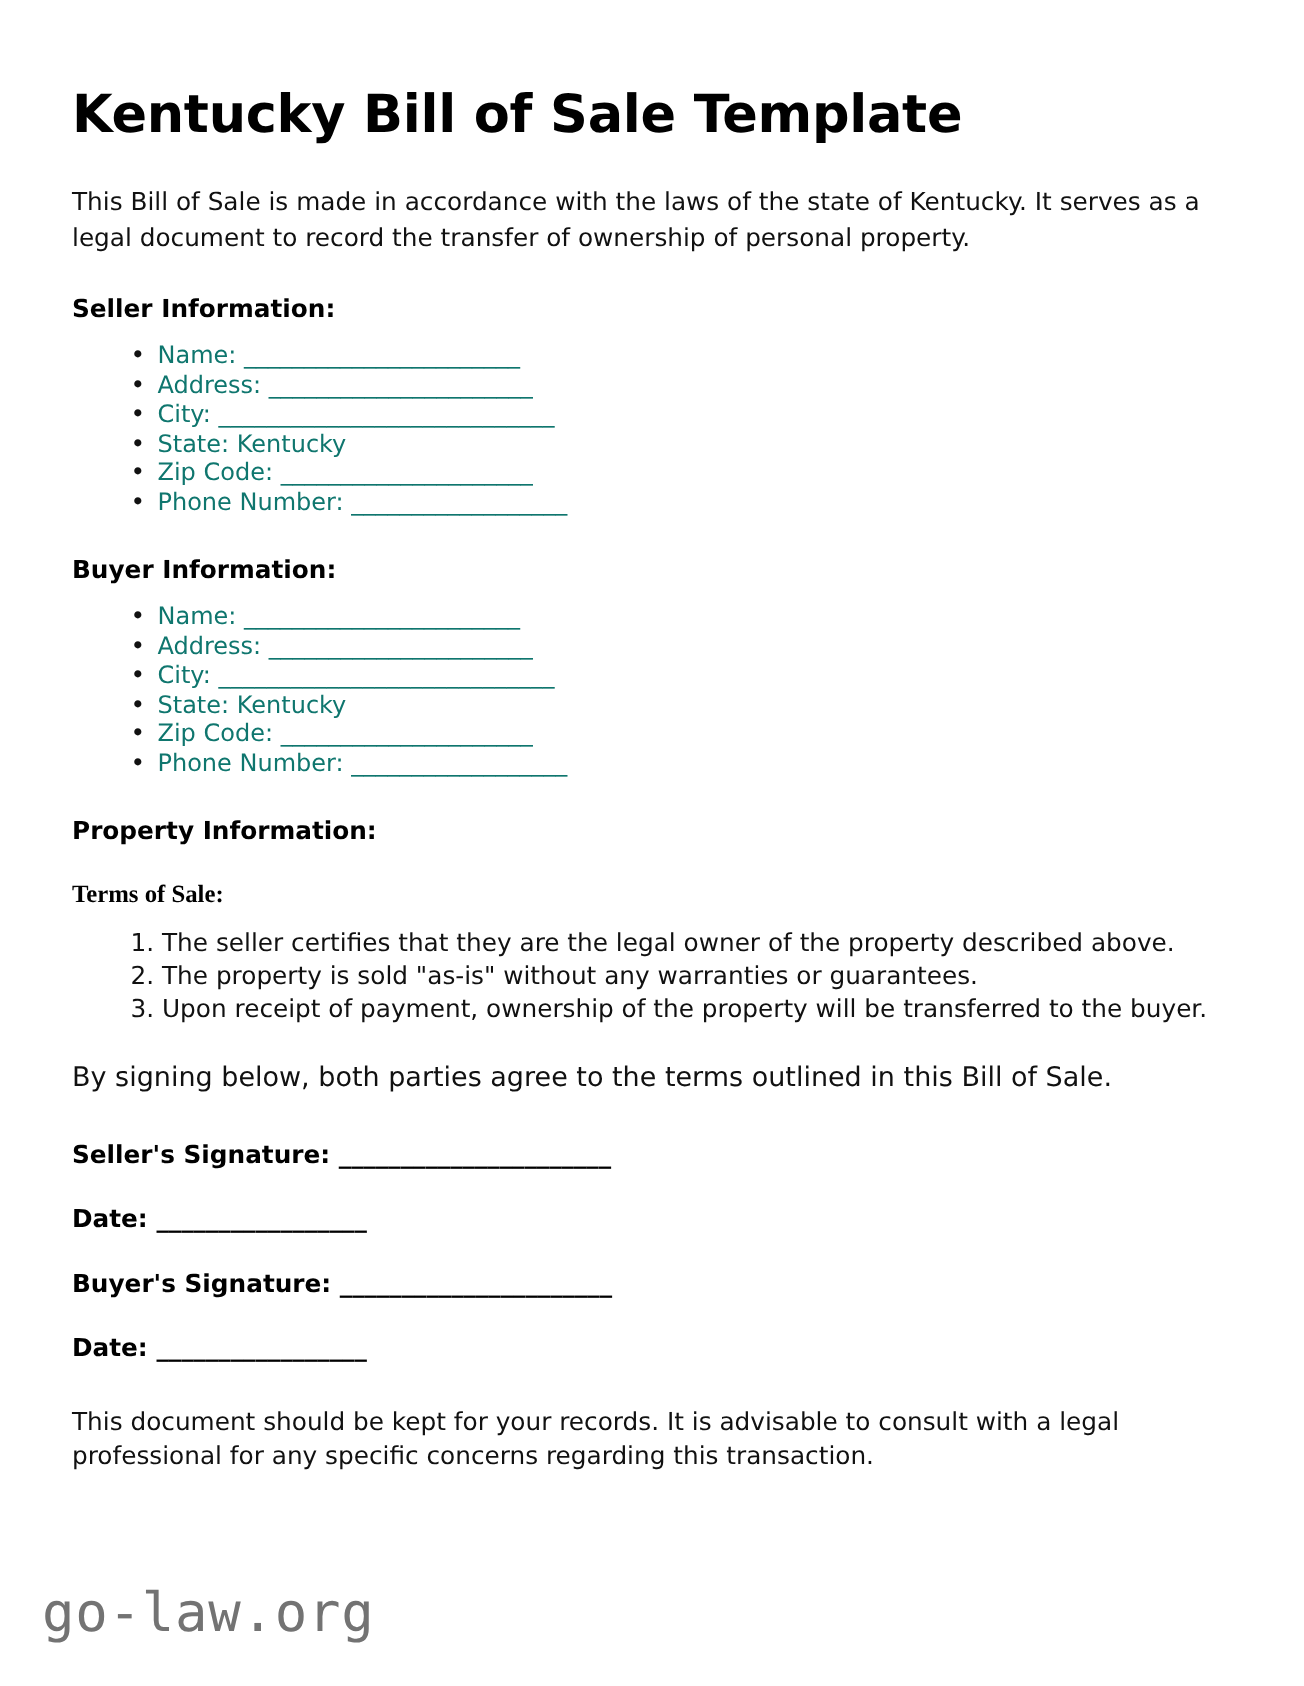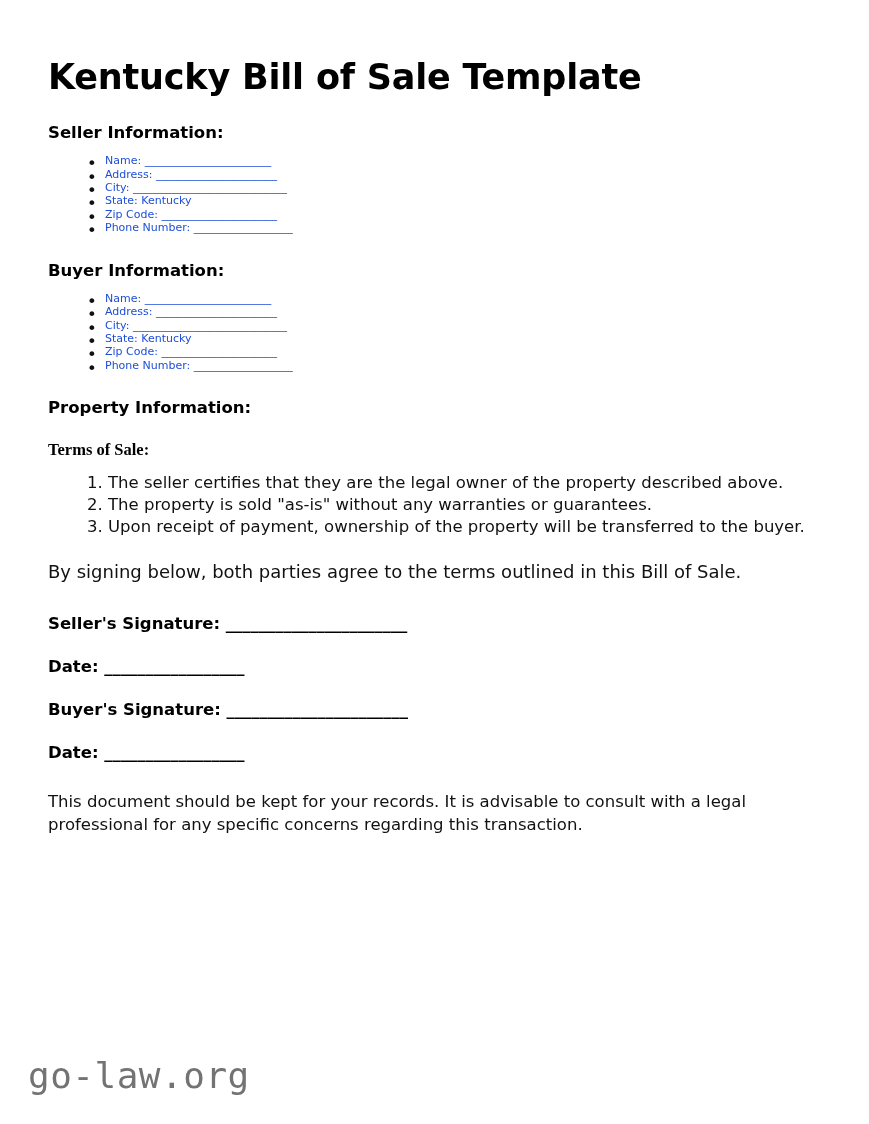--- a/index.html
+++ b/index.html
@@ -53,25 +53,25 @@
   h2.section-heading.terms {
     margin-top: 23px;
     font-family: Liberation Serif, serif;
   }
   ul.field-list {
     list-style: none;
     margin: 12px 0 0 0;
     padding: 0 0 0 39px;
   }
   ul.field-list li {
-    font-size: 11px;
+    font-size: 16px;
     line-height: 1.22;
     position: relative;
     padding-left: 18px;
-    color: #1d4ed8;
+    color: #0f766e;
     white-space: nowrap;
   }
   ul.field-list li::before {
     content: "\2022";
     position: absolute;
     left: 0;
     top: 0;
     font-size: 16.5px;
     line-height: 1.22;
     color: #111111;
@@ -121,20 +121,21 @@
   }
 </style>
 </head>
 <body>
 
 <div class="page">
   <div class="content">
 
     <h1 class="doc-title">Kentucky Bill of Sale Template</h1>
 
+    <p class="intro">This Bill of Sale is made in accordance with the laws of the state of Kentucky. It serves as a legal document to record the transfer of ownership of personal property.</p>
 
     <h2 class="section-heading">Seller Information:</h2>
     <ul class="field-list">
       <li>Name: _______________________</li>
       <li>Address: ______________________</li>
       <li>City: ____________________________</li>
       <li>State: Kentucky</li>
       <li>Zip Code: _____________________</li>
       <li>Phone Number: __________________</li>
     </ul>

